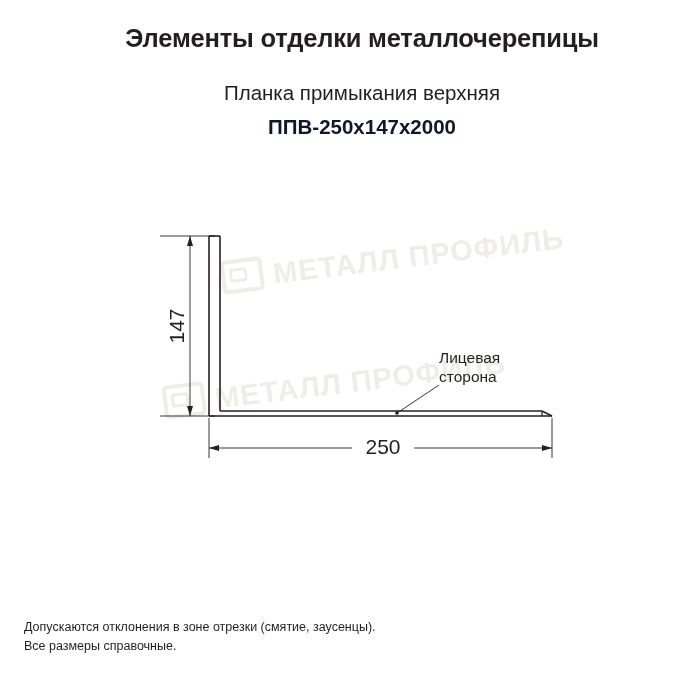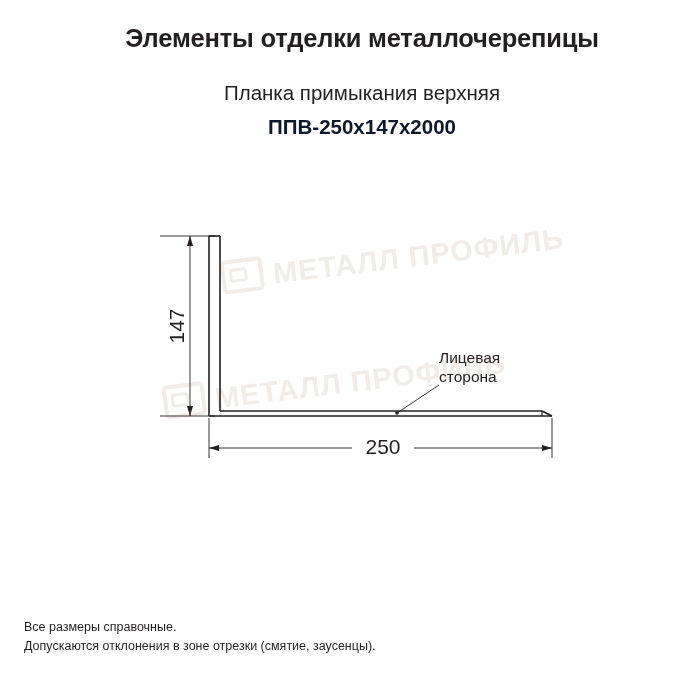--- a/index.html
+++ b/index.html
@@ -168,17 +168,17 @@
         <line x1="385" y1="223" x2="427" y2="195" stroke="#231f20" stroke-width="0.9"></line>
         <circle cx="385" cy="223" r="1.8" fill="#231f20"></circle>
         <text x="427" y="173" font-size="15.5">Лицевая</text>
         <text x="427" y="192" font-size="15.5">сторона</text>
       </g>
 
     </svg>
   </div>
 
   <div class="footer">
+    <p class="footer-line">Допускаются отклонения в зоне отрезки (смятие, заусенцы).</p>
     <p class="footer-line">Все размеры справочные.</p>
-    <p class="footer-line">Допускаются отклонения в зоне отрезки (смятие, заусенцы).</p>
   </div>
 
 </div>
 
 </body></html>

